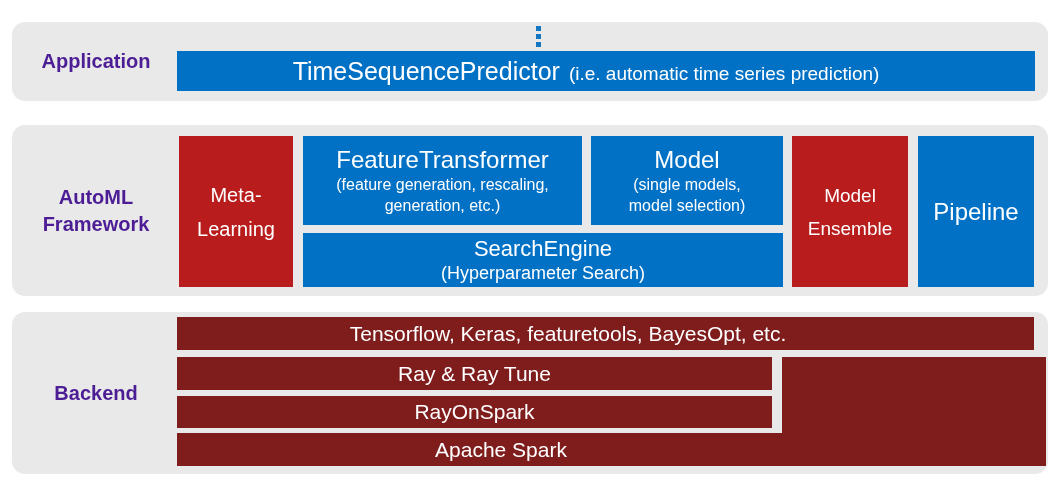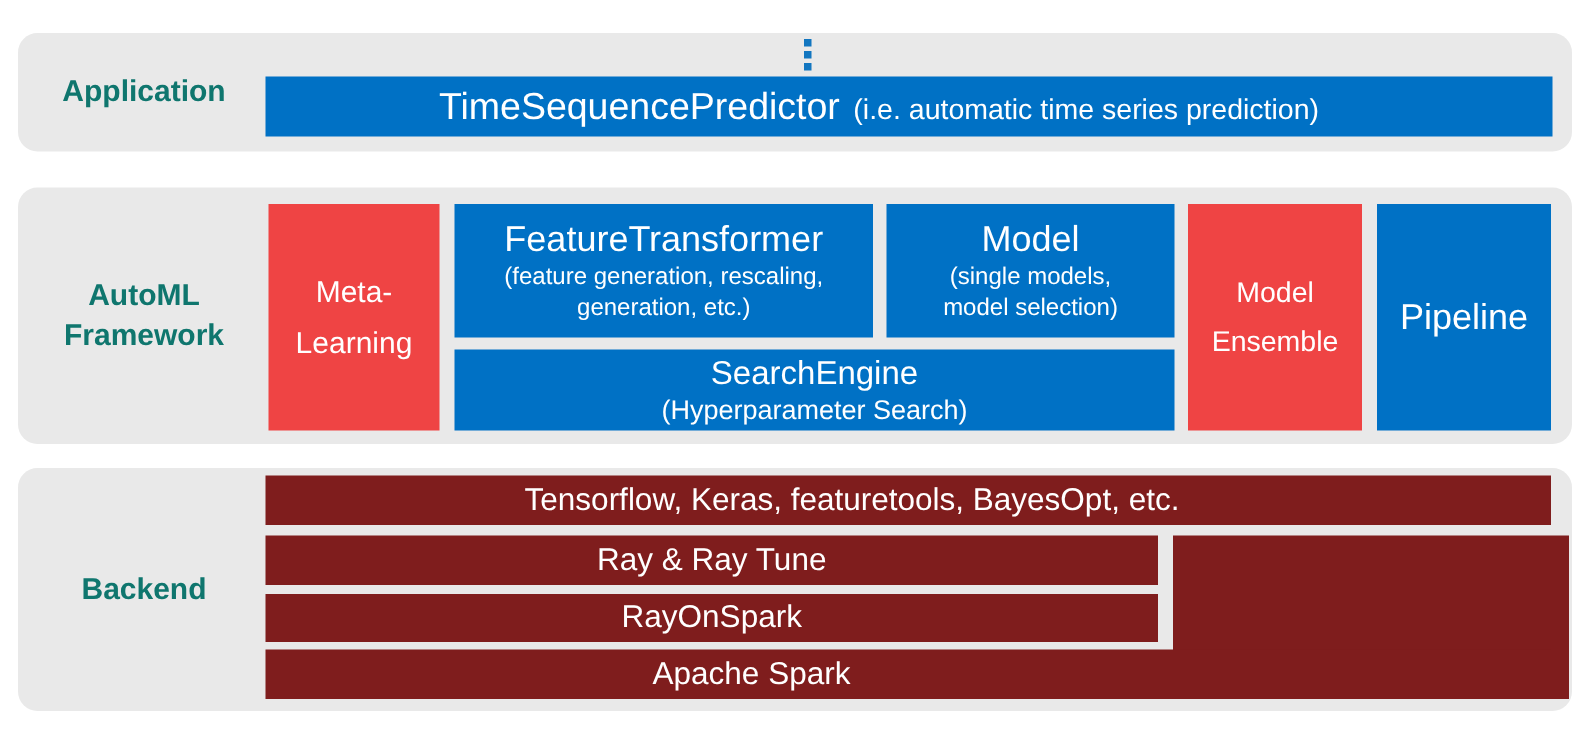--- a/index.html
+++ b/index.html
@@ -7,29 +7,29 @@
     width:1061px;height:488px;position:relative;background:#ffffff;
     font-family:"Liberation Sans", sans-serif;
     -webkit-font-smoothing:antialiased;
   }
   .band{
     position:absolute;left:12px;width:1036px;background:#e9e9e9;border-radius:13px;
   }
   .band-label{
     position:absolute;left:0;top:0;bottom:0;width:168px;
     display:flex;flex-direction:column;align-items:center;justify-content:center;
-    font-size:20px;font-weight:bold;color:#0f766e;line-height:27px;text-align:center;
+    font-size:20px;font-weight:bold;color:#4c1d95;line-height:27px;text-align:center;
   }
   .box{
     position:absolute;display:flex;flex-direction:column;align-items:center;justify-content:center;
     color:#ffffff;text-align:center;
   }
   .blue{background:#0071c5;}
   .cyan{background:#7f1d1d;}
-  .grayb{background:#ef4444;}
+  .grayb{background:#b91c1c;}
   .title-lg{font-size:24px;line-height:28px;}
   .title-md{font-size:22px;line-height:26px;}
   .sub-sm{font-size:16px;line-height:21px;}
   .sub-md{font-size:18px;line-height:22px;}
   
   #band-app{top:22px;height:79px;}
   #app-bar{
     position:absolute;left:165px;top:29px;width:858px;height:40px;
     display:flex;align-items:baseline;justify-content:center;gap:9px;
     color:#fff;padding-right:40px;box-sizing:border-box;

